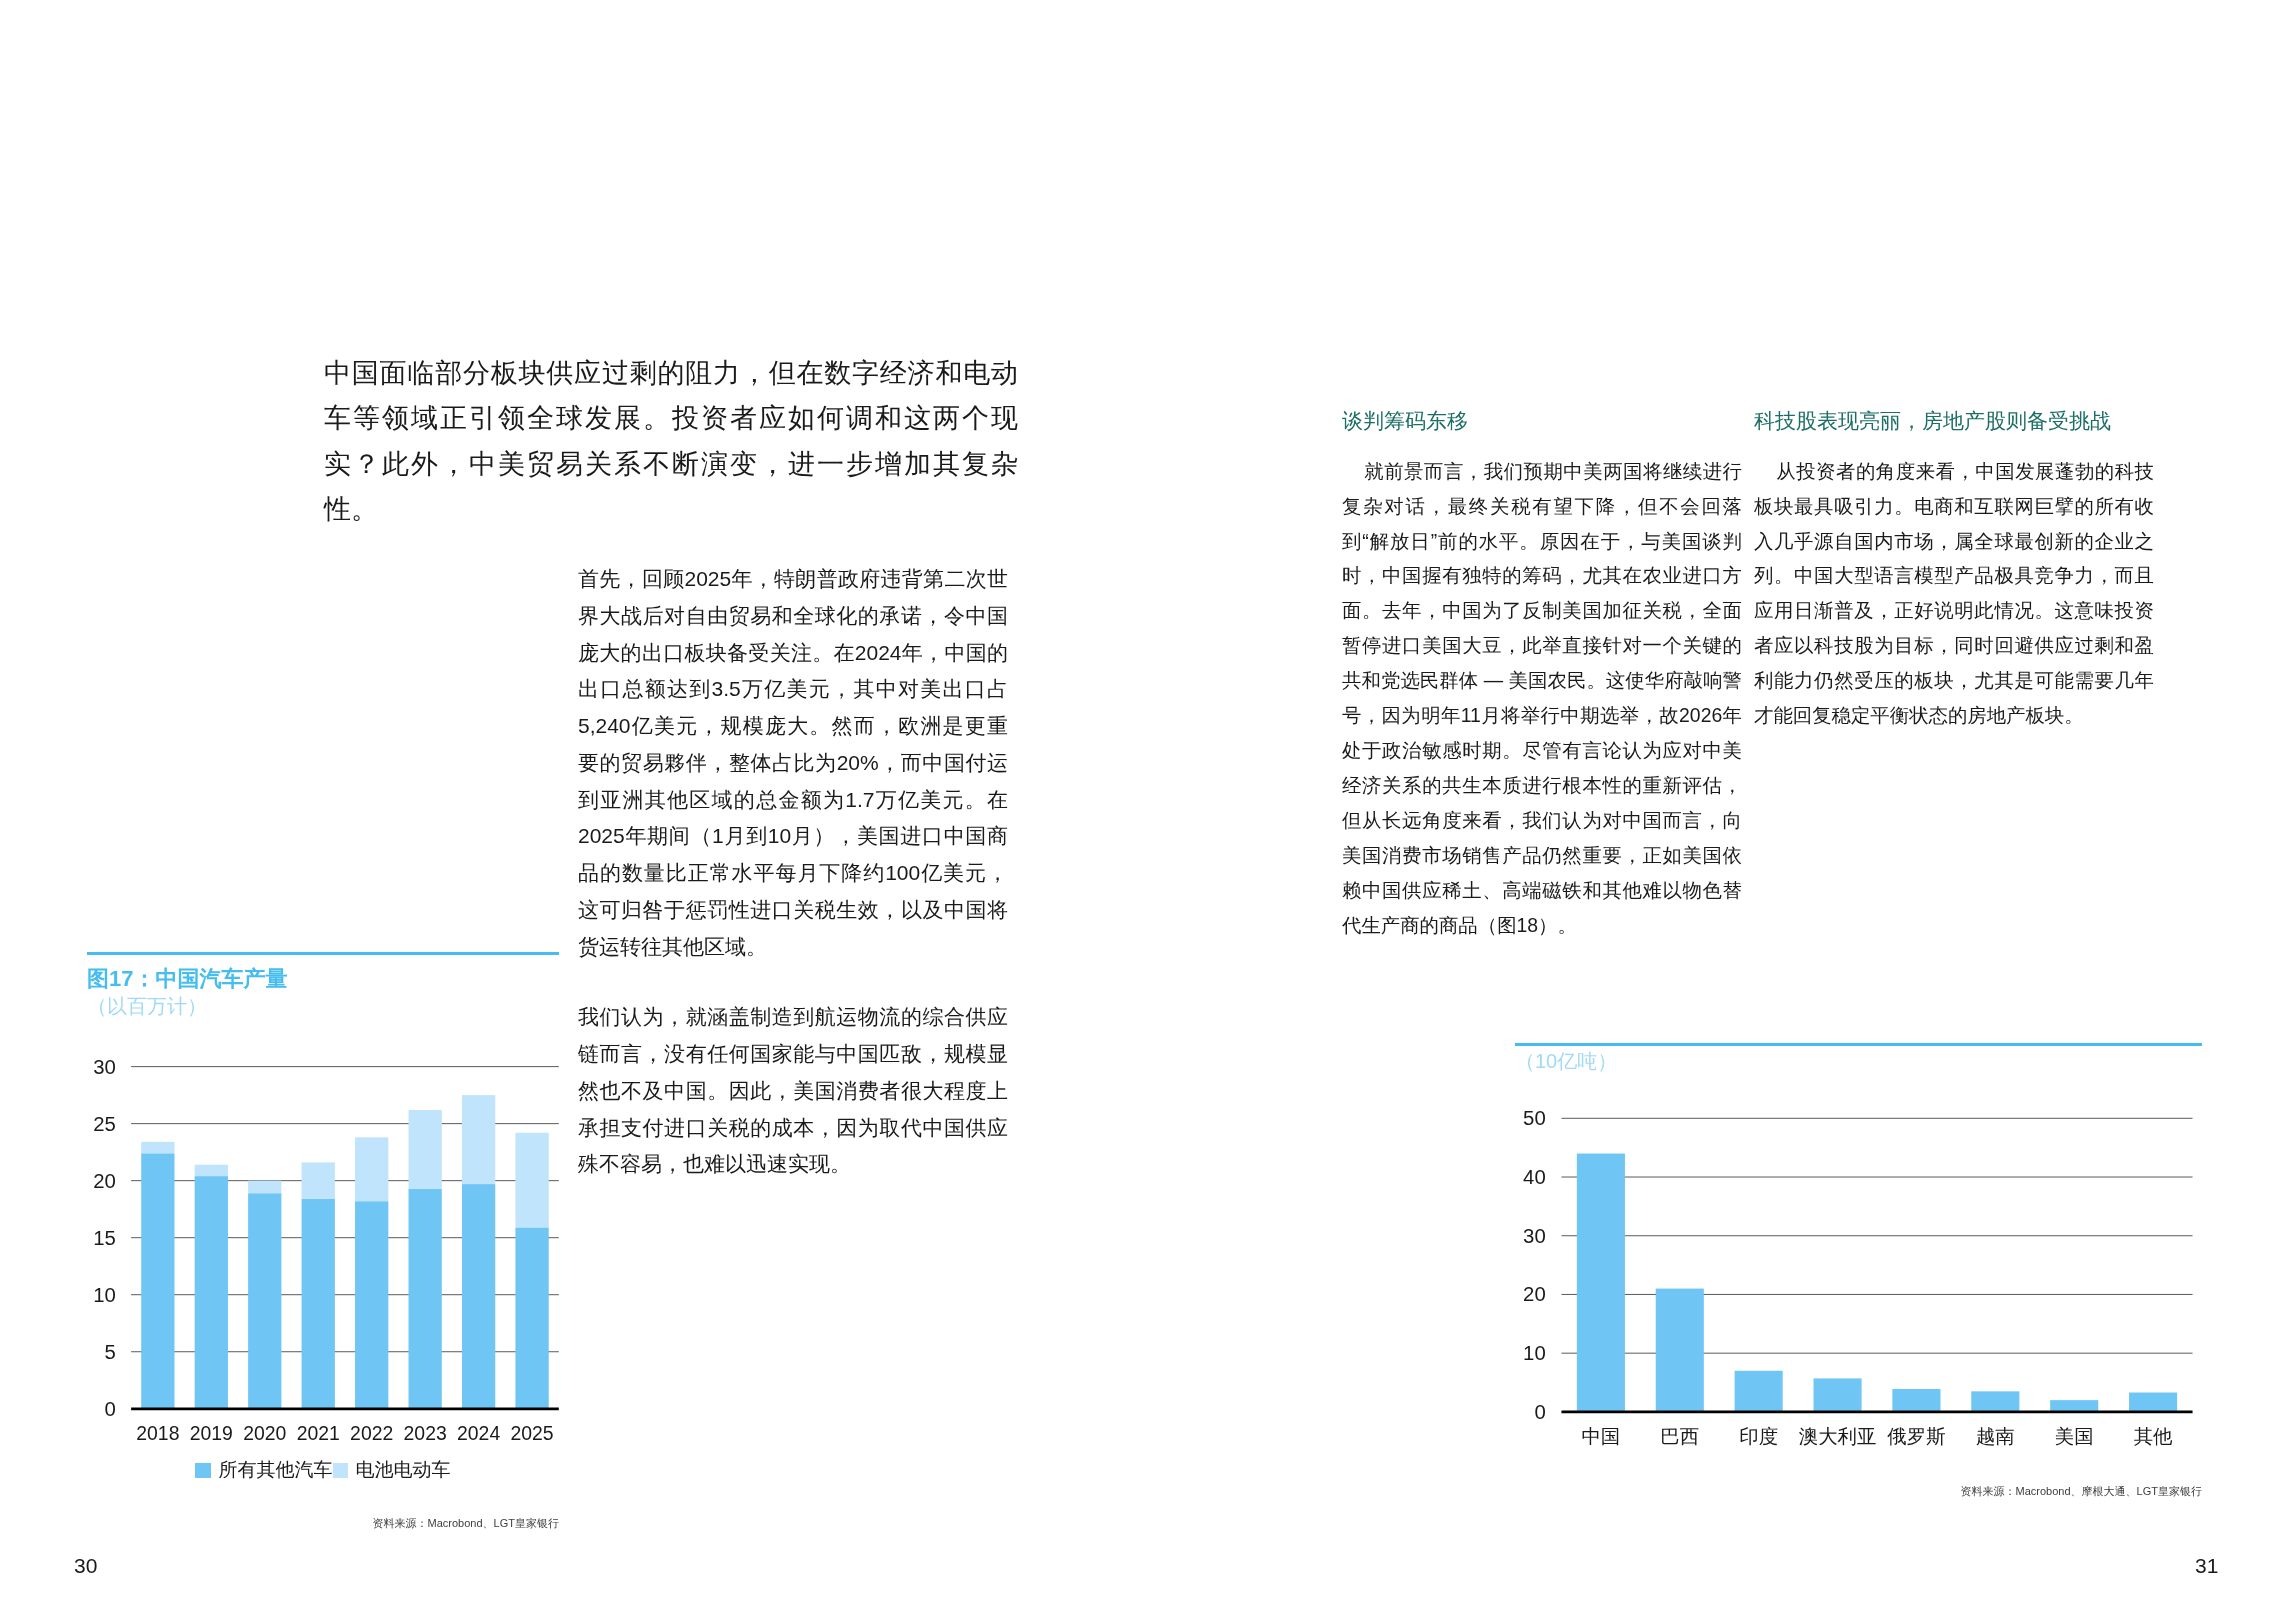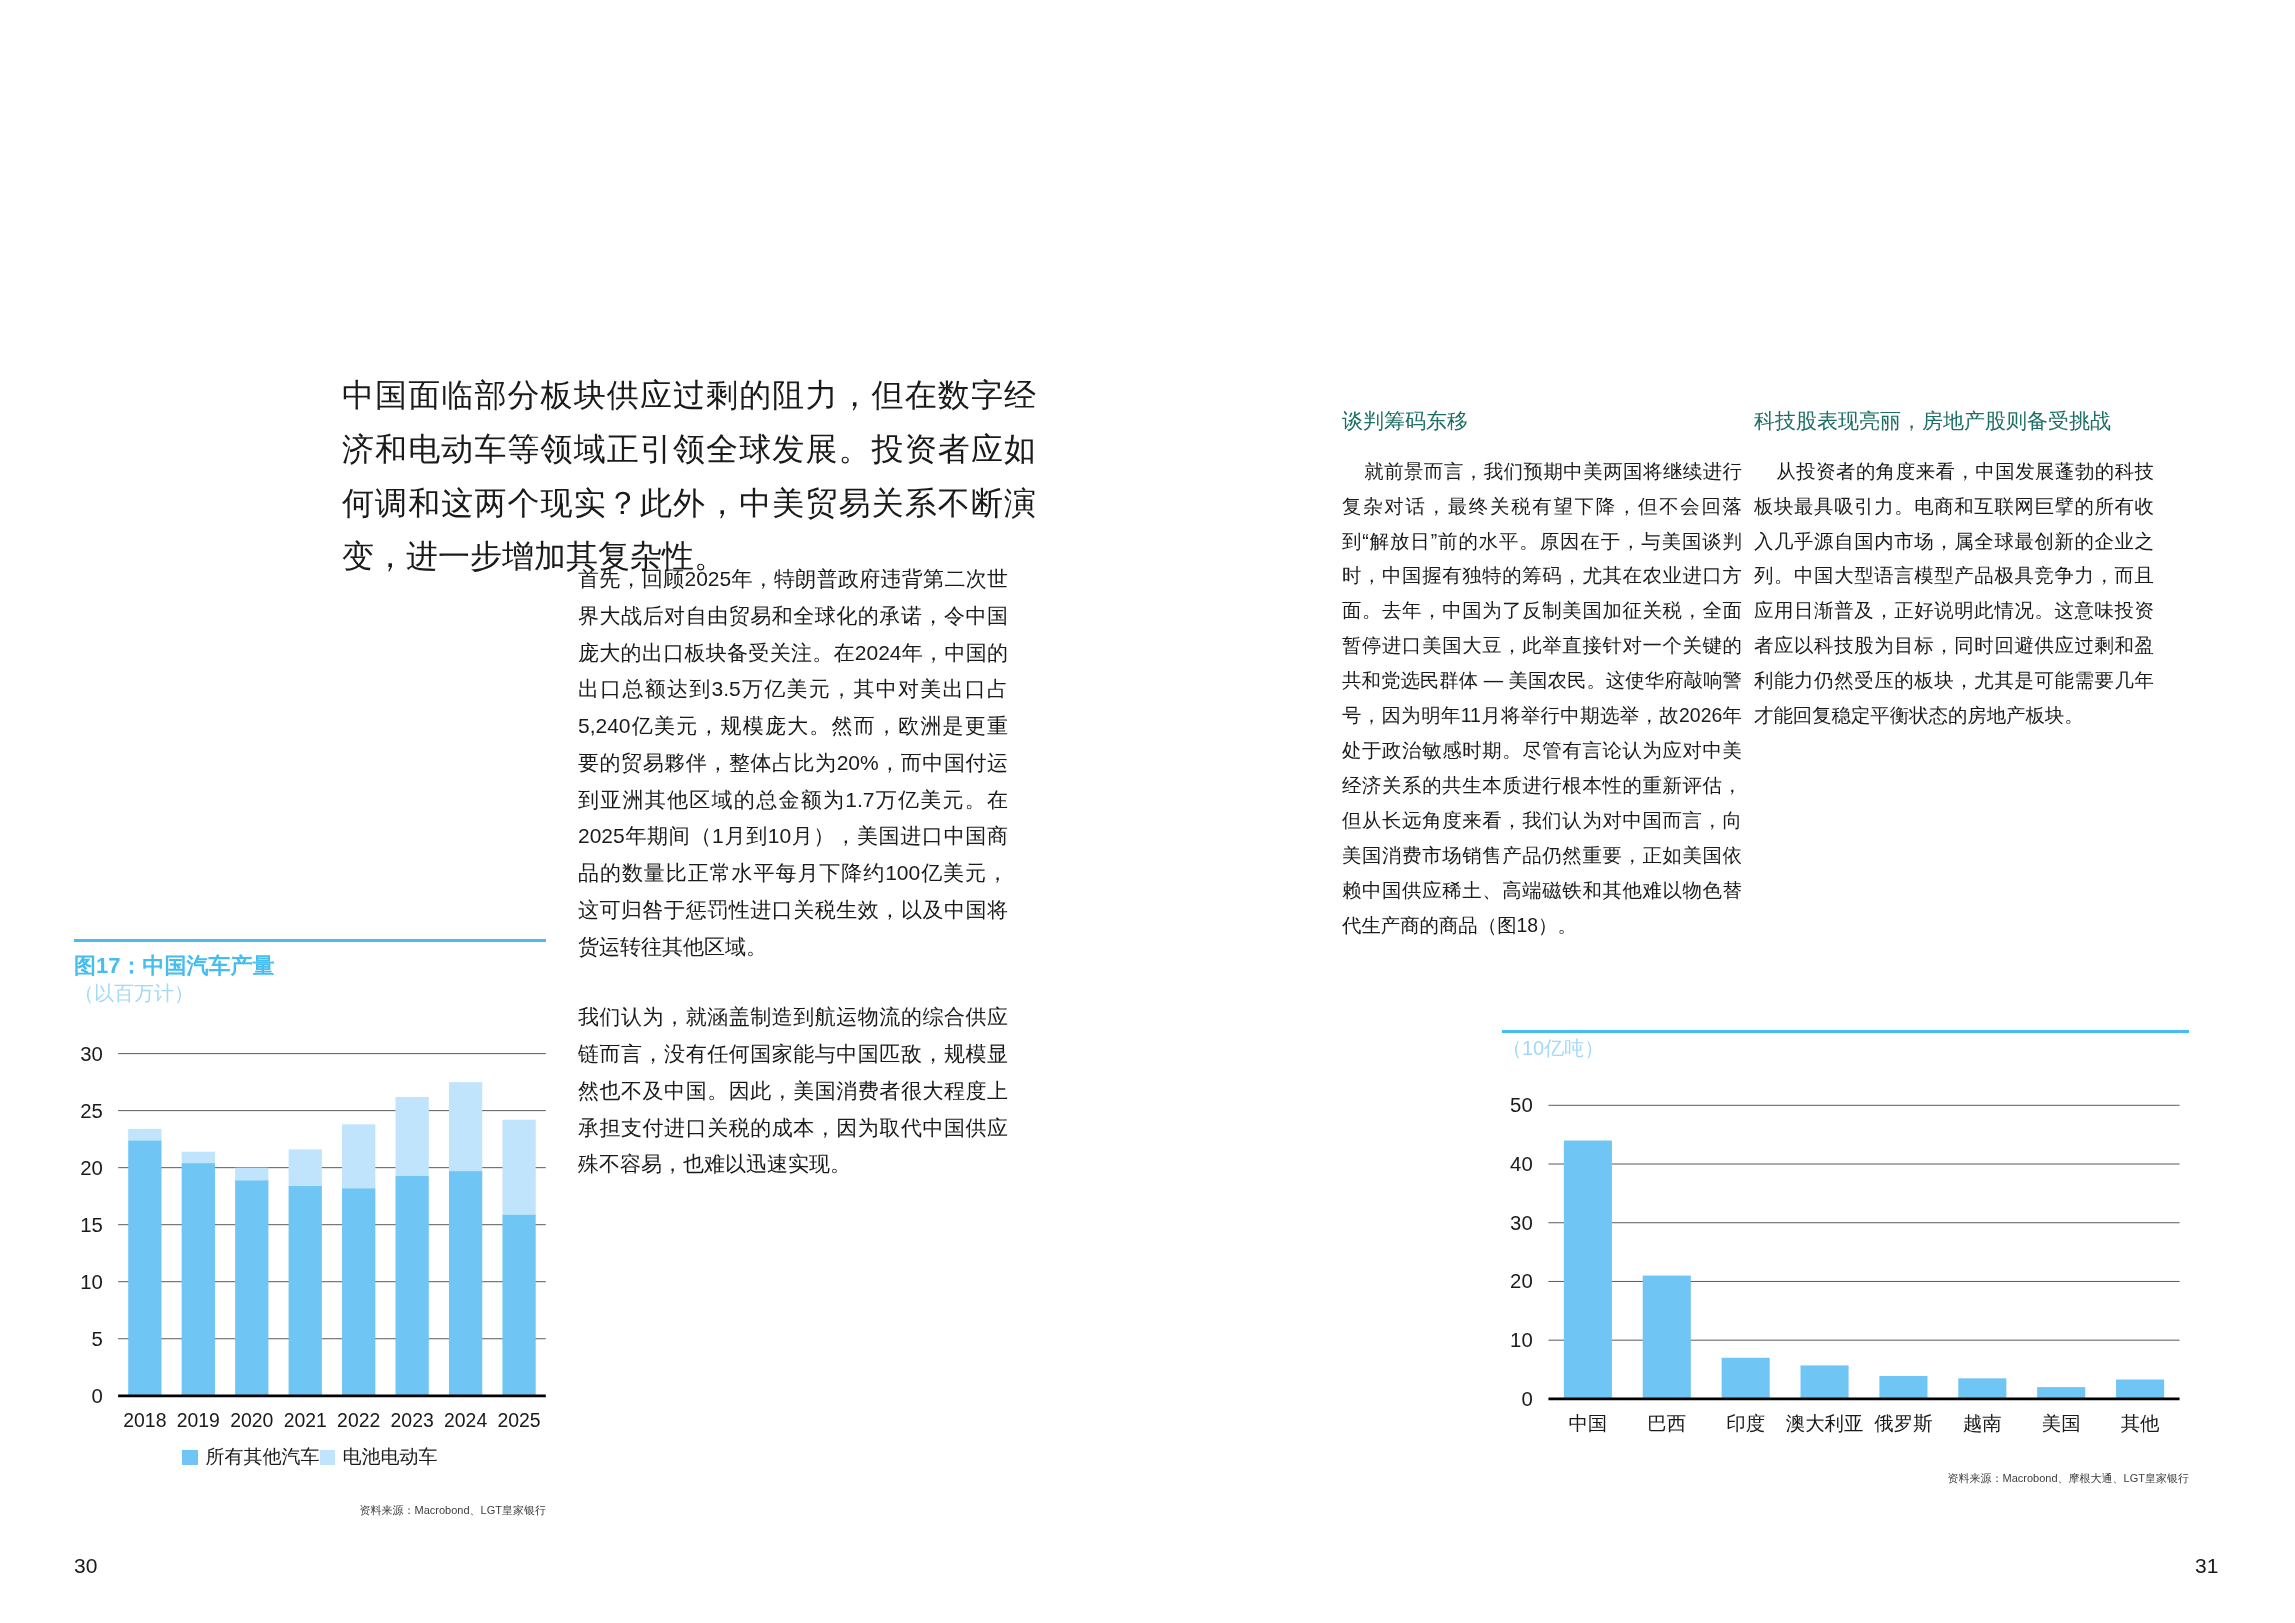--- a/index.html
+++ b/index.html
@@ -19,42 +19,42 @@
   
   .doc-title {
     position: absolute; left: 241px; top: 211px;
     margin: 0;
     font-size: 69px; font-weight: 200; letter-spacing: 3.7px;
     color: #1c6e65; line-height: 1.1;
     white-space: nowrap;
   }
   .intro {
     position: absolute; left: 324px; top: 351px; width: 694px;
-    margin: 18px;
-    font-size: 32px; line-height: 1.68; font-weight: 300;
+    margin: 0;
+    font-size: 27px; line-height: 1.68; font-weight: 300;
     color: #1a1a1a; text-align: justify;
   }
   .col { position: absolute; }
   .col p { margin: 0; font-size: 21px; line-height: 1.75; font-weight: 300; text-align: justify; }
   .col p + p { margin-top: 34px; }
   .col-l1 { left: 162px;  top: 561px; width: 405px; }
   .col-l2 { left: 578px; top: 561px; width: 430px; }
 
   
   .col-r1 { left: 194px;  top: 407px; width: 400px; }
   .col-r2 { left: 606px; top: 407px; width: 400px; }
   .section-heading {
     margin: 0 0 19.4px 0;
     font-size: 21px; font-weight: 500; color: #1c6e65; line-height: 1.3;
   }
   .col-r1 p, .col-r2 p { font-size: 19.4px; line-height: 1.8; }
   .p-indent { text-indent: 1.15em; }
 
   
-  .figure { position: absolute; margin: 0; }
+  .figure { position: absolute; margin: 13px; }
   .figure-17 { left: 74px; top: 939px; width: 472px; }
   .figure-18 { left: 354px; top: 1030px; width: 687px; } 
   .fig-rule { height: 3.2px; width: 100%; background: #45bdf1; }
   .fig-title { margin-top: 11px; font-size: 22px; font-weight: 700; color: #45bdf1; line-height: 1.15; }
   .fig-subtitle { margin-top: 3.7px; font-size: 20px; font-weight: 300; color: #a2d9f6; line-height: 1.15; }
   .fig-svg { display: block; margin-top: 6.5px; }
   svg text { font-family: "Liberation Sans", sans-serif; font-weight: 300; }
 
   .legend { display: flex; justify-content: center; align-items: center; margin-top: 2.8px; }
   .legend-item { display: flex; align-items: center; gap: 7.4px; font-size: 19px; font-weight: 300; color: #1a1a1a; }

